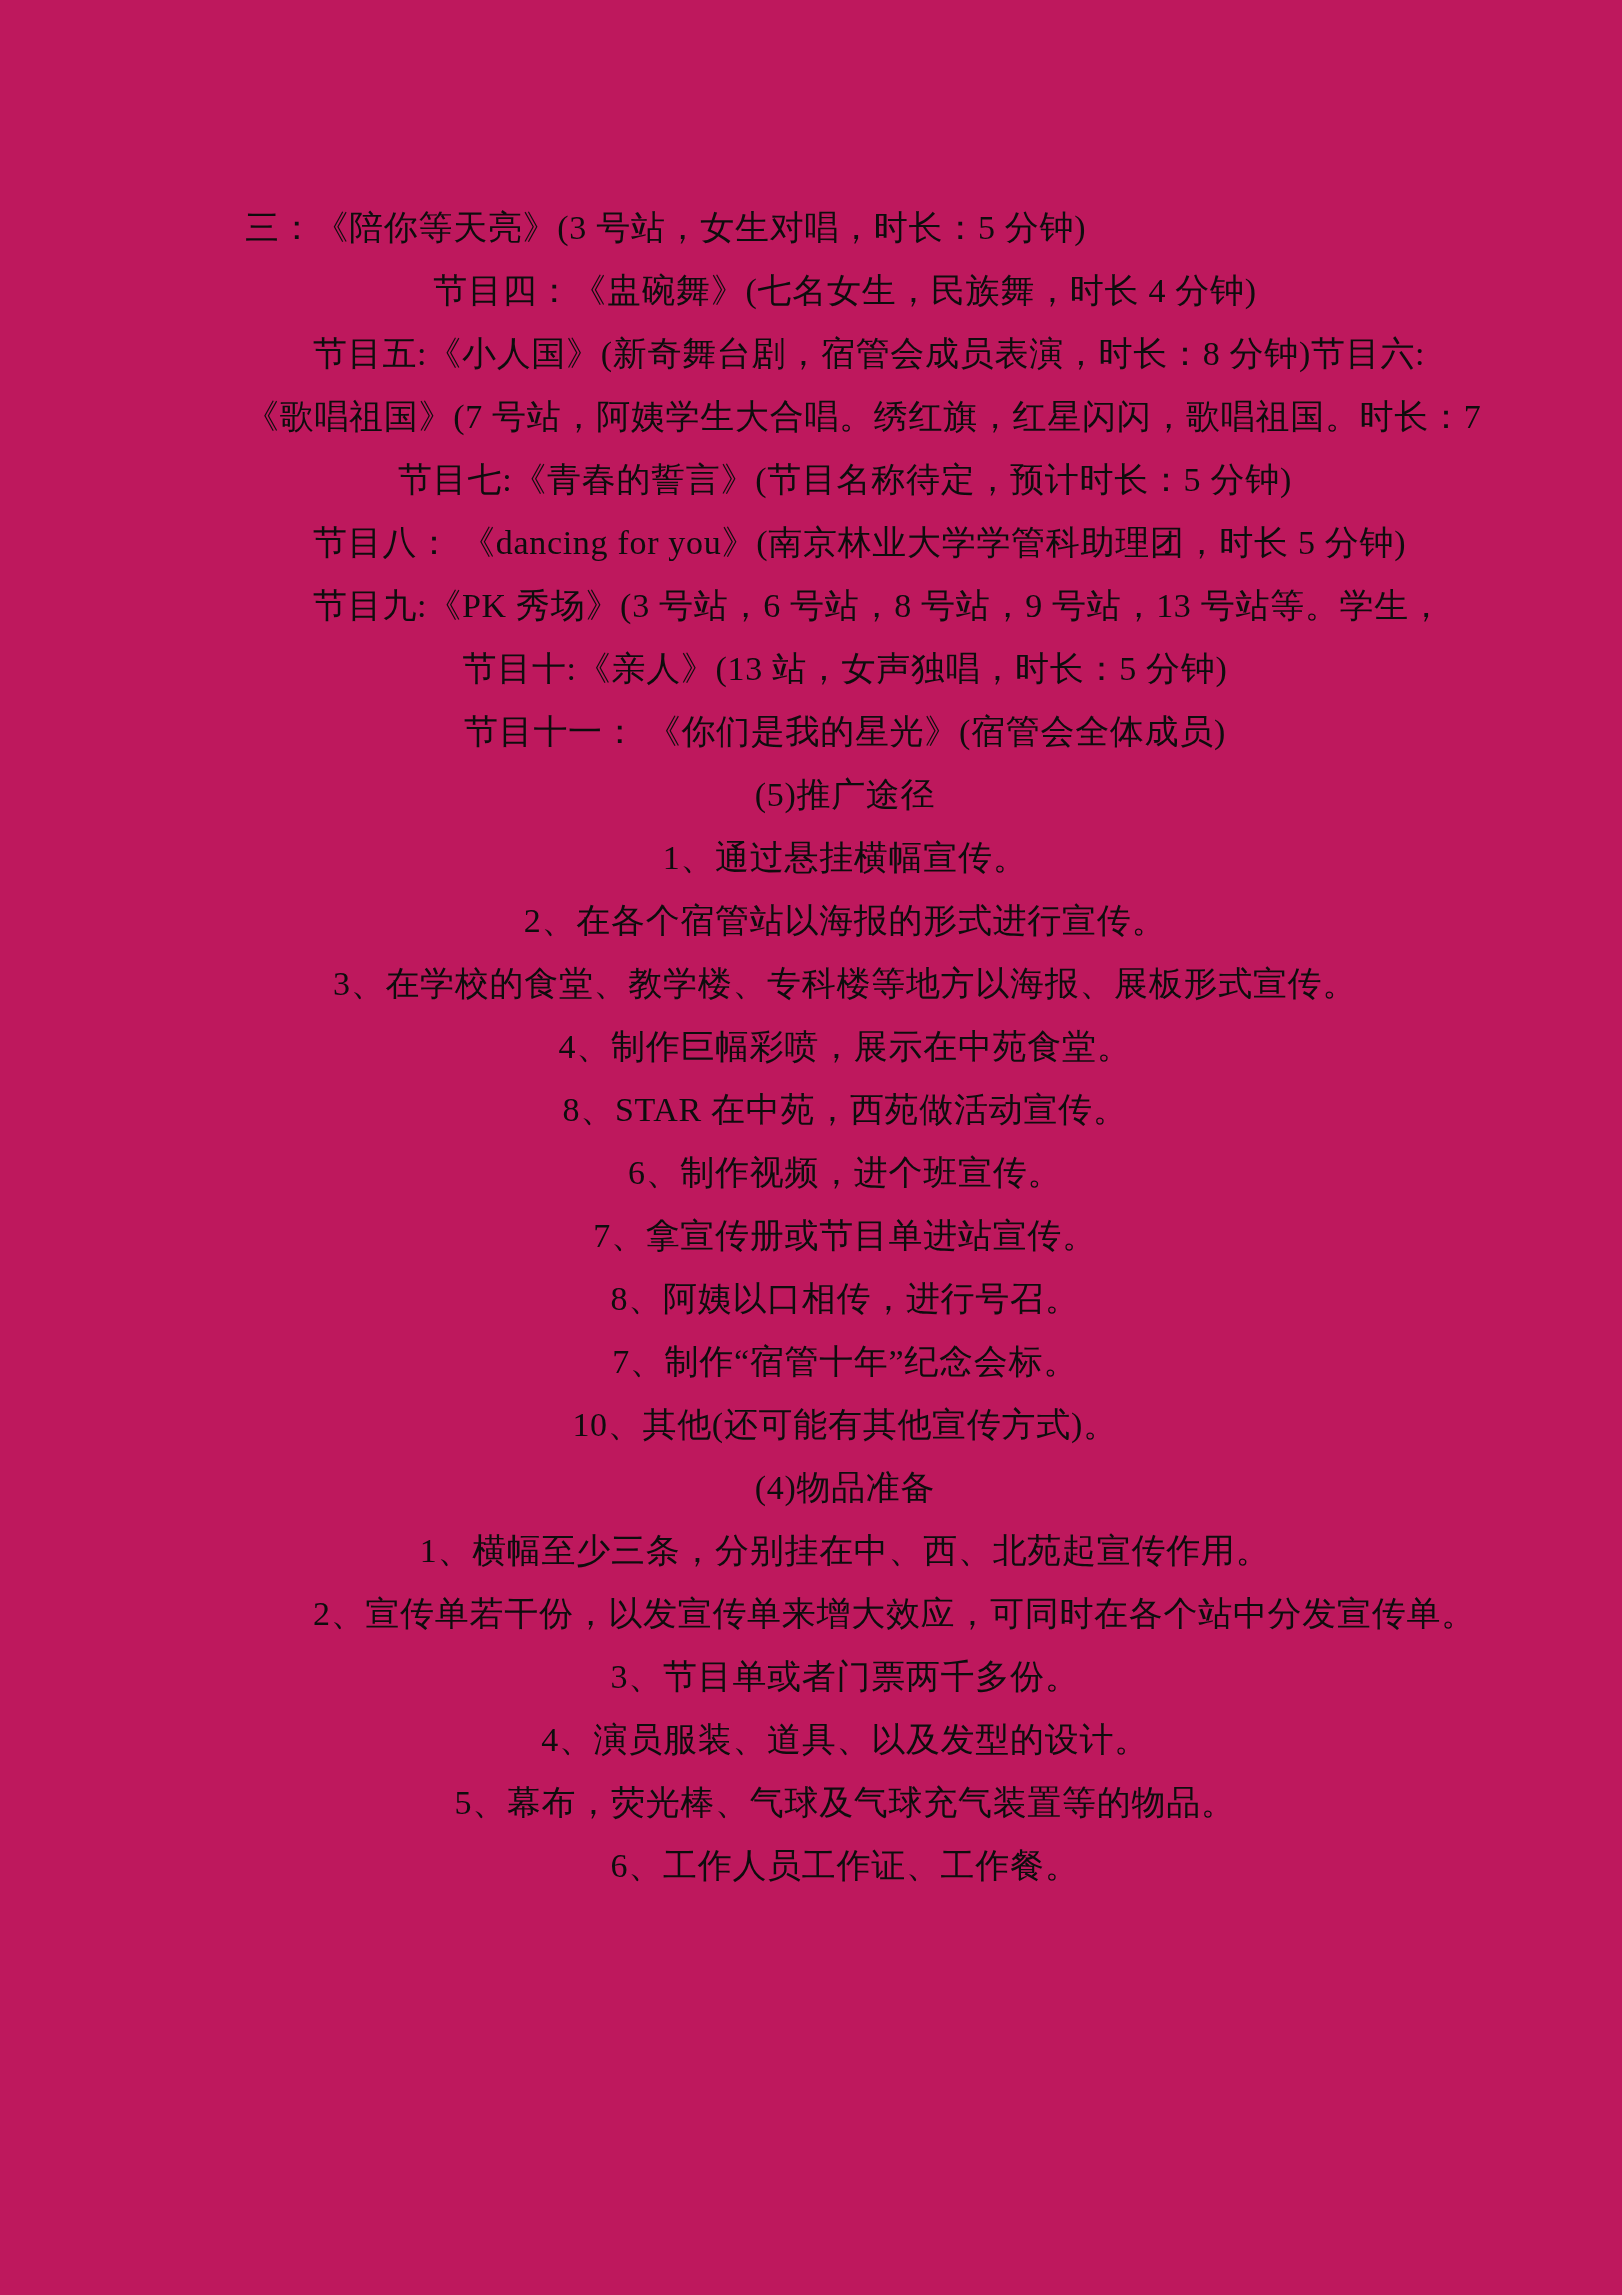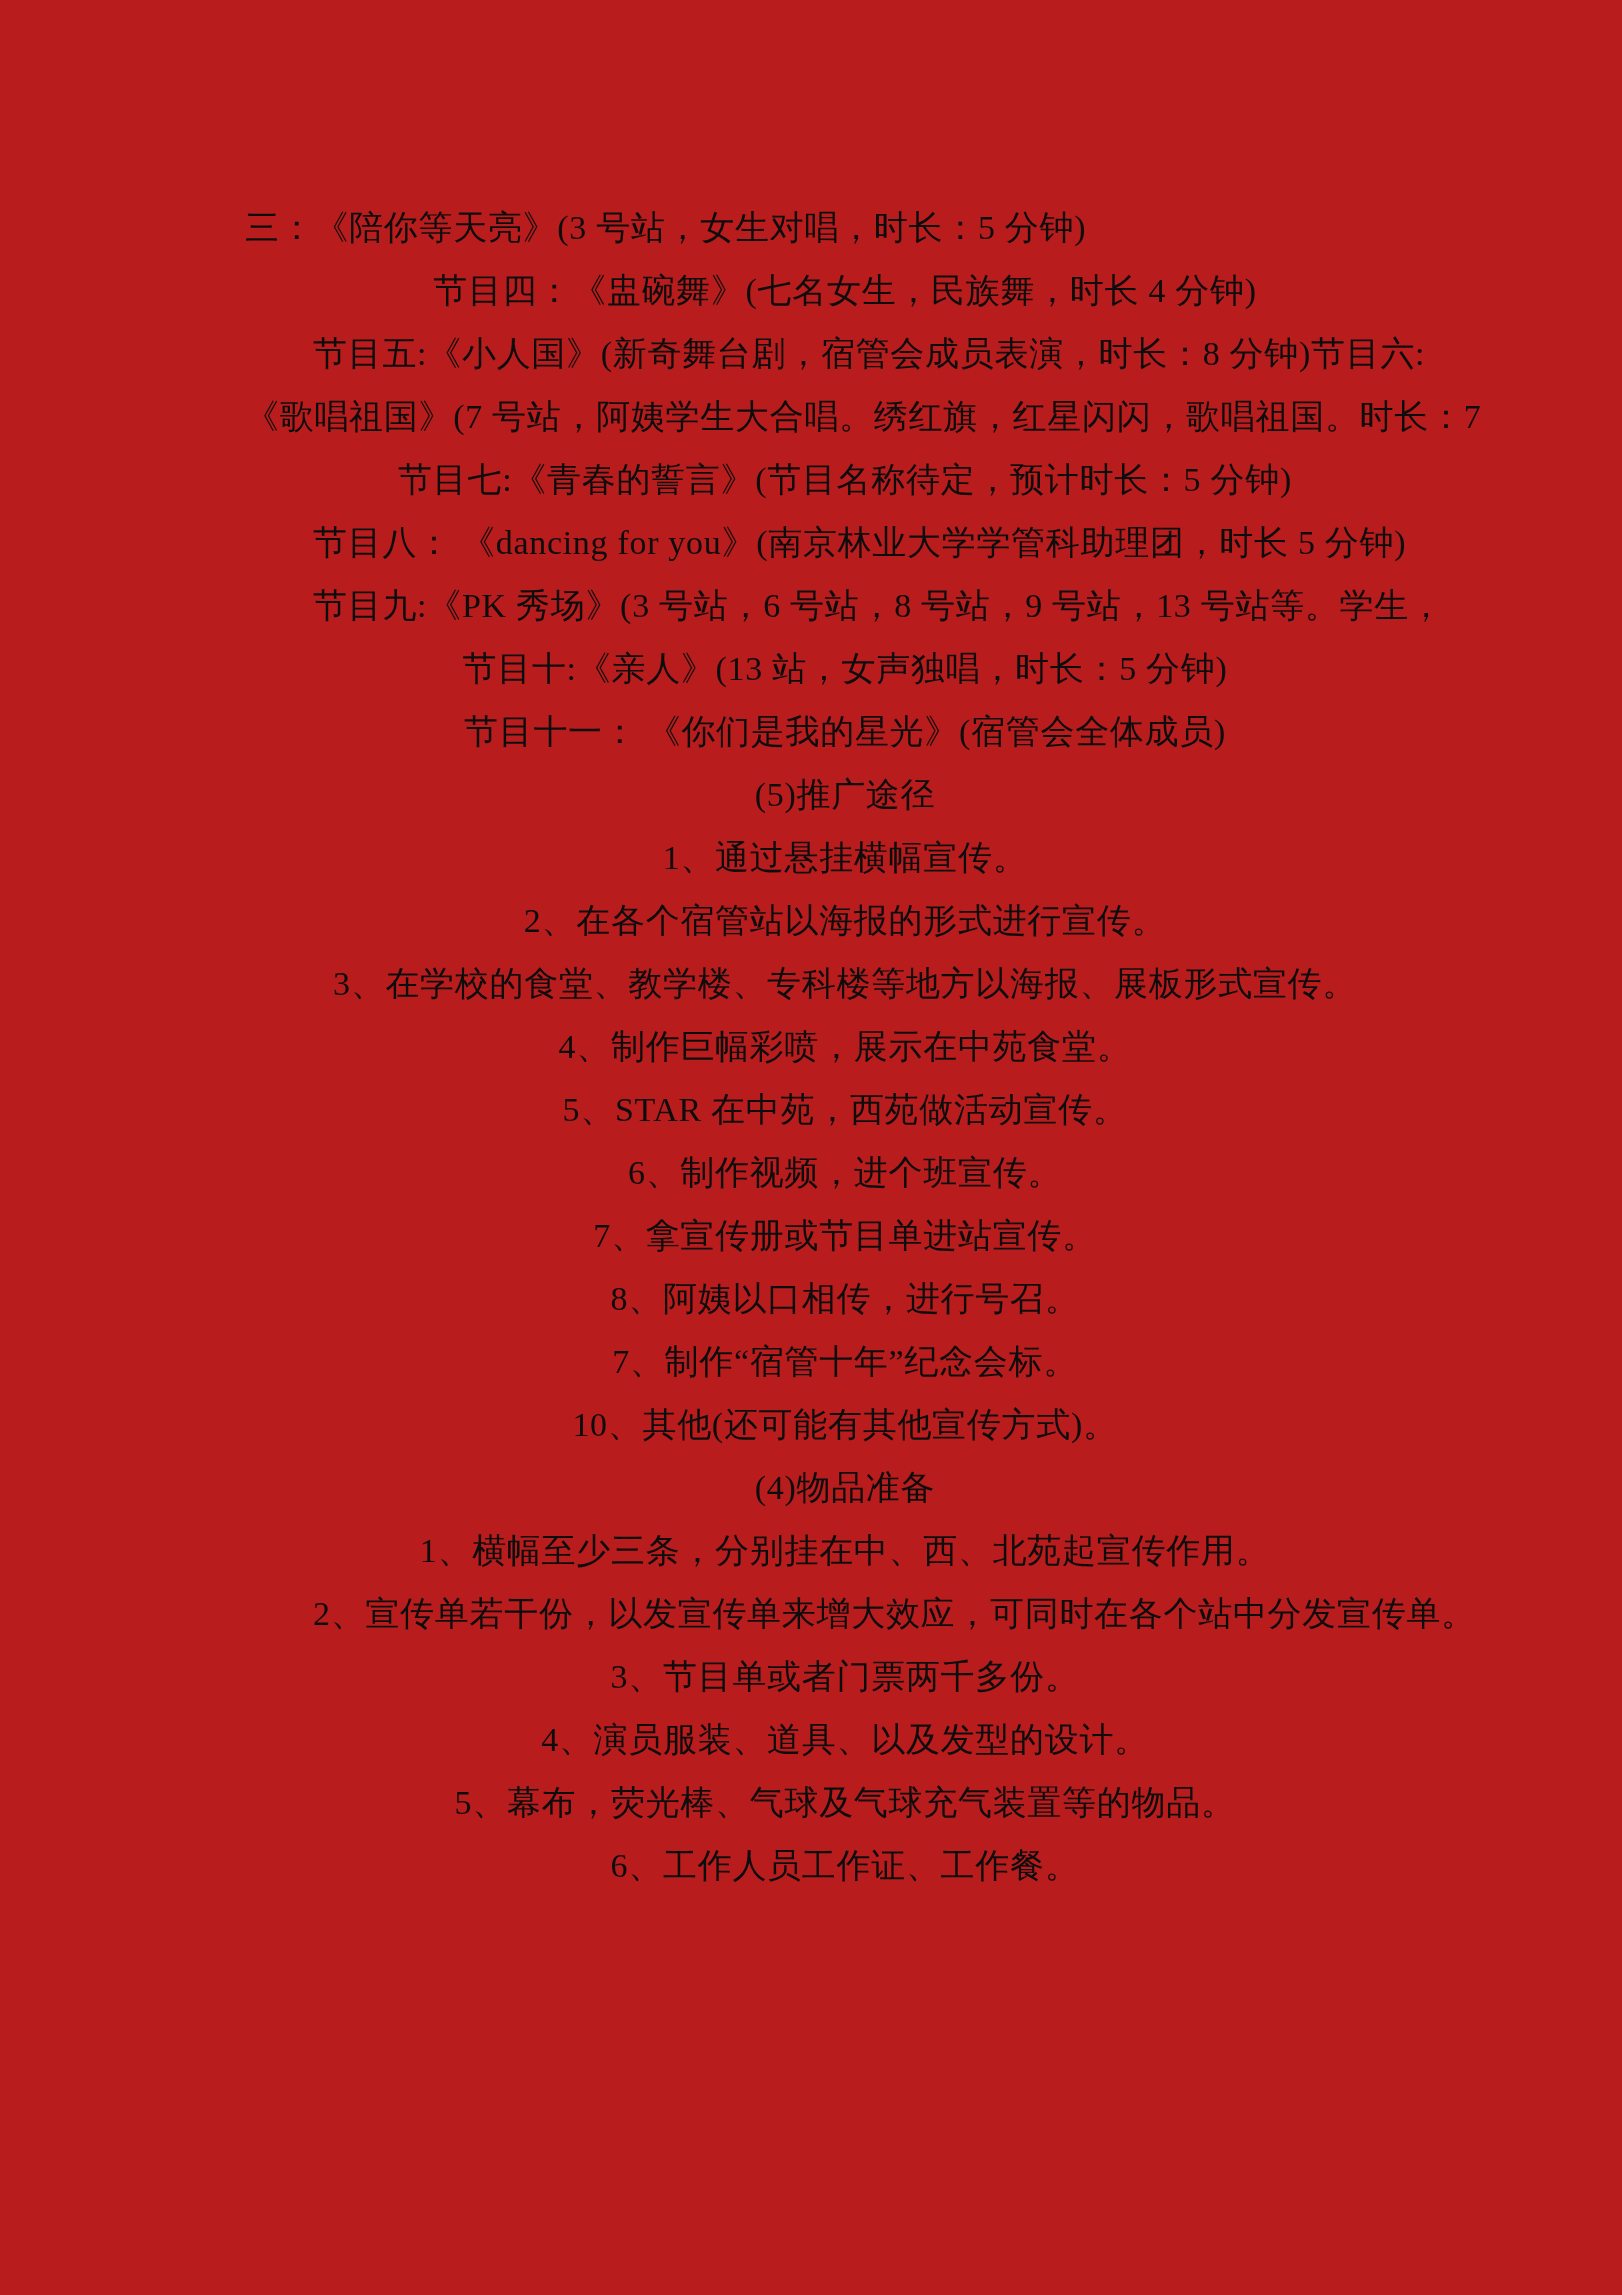--- a/index.html
+++ b/index.html
@@ -1,21 +1,21 @@
 <!DOCTYPE html>
 <html style="font-size:10.5px"><head>
 <meta charset="utf-8">
 <style>
   html, body { margin: 0; padding: 0; }
   body { background: #e8e8e8; }
   .page {
     position: relative;
     width: 1623px;
     height: 2295px;
-    background: #b91c1c;
+    background: #be185d;
     margin: 0 auto;
     overflow: hidden;
     color: #0d0d0d;
     font-family: "Liberation Serif", "DejaVu Serif", serif;
   }
   .content {
     position: absolute;
     left: 245px;
     top: 196px;
     width: 1132px;
@@ -41,21 +41,21 @@
     <div class="line ind">节目七:《青春的誓言》(节目名称待定，预计时长：5 分钟)</div>
     <div class="line ind">节目八： 《dancing for you》(南京林业大学学管科助理团，时长 5 分钟)</div>
     <div class="line ind">节目九:《PK 秀场》(3 号站，6 号站，8 号站，9 号站，13 号站等。学生，</div>
     <div class="line ind">节目十:《亲人》(13 站，女声独唱，时长：5 分钟)</div>
     <div class="line ind">节目十一： 《你们是我的星光》(宿管会全体成员)</div>
     <div class="line ind">(5)推广途径</div>
     <div class="line ind">1、通过悬挂横幅宣传。</div>
     <div class="line ind">2、在各个宿管站以海报的形式进行宣传。</div>
     <div class="line ind">3、在学校的食堂、教学楼、专科楼等地方以海报、展板形式宣传。</div>
     <div class="line ind">4、制作巨幅彩喷，展示在中苑食堂。</div>
-    <div class="line ind">5、STAR 在中苑，西苑做活动宣传。</div>
+    <div class="line ind">8、STAR 在中苑，西苑做活动宣传。</div>
     <div class="line ind">6、制作视频，进个班宣传。</div>
     <div class="line ind">7、拿宣传册或节目单进站宣传。</div>
     <div class="line ind">8、阿姨以口相传，进行号召。</div>
     <div class="line ind">7、制作“宿管十年”纪念会标。</div>
     <div class="line ind">10、其他(还可能有其他宣传方式)。</div>
     <div class="line ind">(4)物品准备</div>
     <div class="line ind">1、横幅至少三条，分别挂在中、西、北苑起宣传作用。</div>
     <div class="line ind">2、宣传单若干份，以发宣传单来增大效应，可同时在各个站中分发宣传单。</div>
     <div class="line ind">3、节目单或者门票两千多份。</div>
     <div class="line ind">4、演员服装、道具、以及发型的设计。</div>

